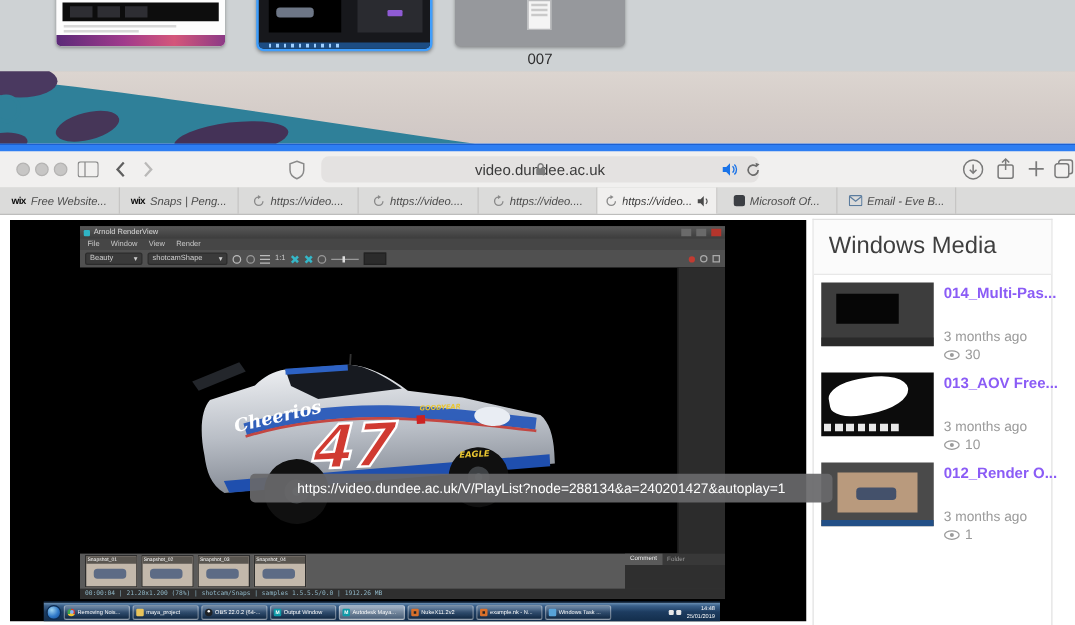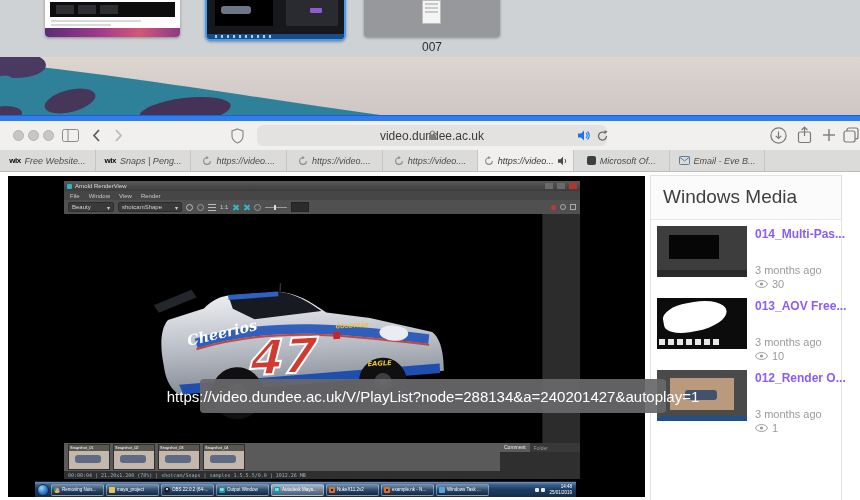--- a/index.html
+++ b/index.html
@@ -99,22 +99,22 @@
   .i-obs{border-radius:50%;background:#1e2226;position:relative;}
   .i-obs:after{content:"";position:absolute;left:2px;top:1px;width:2px;height:2px;border-radius:50%;background:#fff;}
   .i-maya{background:#0e9aa7;color:#fff;font-size:4px;font-weight:bold;display:flex;align-items:center;justify-content:center;}
   .i-nuke{background:#d86f2a;position:relative;}
   .i-nuke:after{content:"";position:absolute;left:2px;top:2px;width:2px;height:2px;background:#222;}
   .i-mon{background:#58a3d8;}
   .tray{margin-left:auto;display:flex;align-items:center;gap:2px;}
   .tg{width:4px;height:4px;background:#e8e8e8;border-radius:1px;}
   .clock{display:flex;flex-direction:column;align-items:flex-end;justify-content:center;font-size:4.5px;color:#fff;line-height:5.5px;margin:0 2px;}
   
-  .pill{position:absolute;left:200px;top:379px;width:466px;height:34px;background:rgba(104,104,106,.93);border-radius:4px;
-     display:flex;align-items:center;justify-content:center;color:#fff;font-size:15px;z-index:30;white-space:nowrap;}
+  .pill{position:absolute;left:200px;top:379px;width:466px;height:23px;background:rgba(104,104,106,.93);border-radius:4px;
+     display:flex;align-items:center;justify-content:center;color:#fff;font-size:11px;z-index:30;white-space:nowrap;}
   
   .sb{position:absolute;left:650px;top:175px;width:192px;height:325px;background:#fff;border:1px solid #e2e2e2;border-bottom:none;box-sizing:border-box;}
   .sb-head{padding:10px 12px 11px;font-size:19px;color:#3f3f3f;background:#fbfbfb;border-bottom:1px solid #e8e8e8;}
   .item{display:flex;gap:8px;padding:6px 0 2px 6px;}
   .ithumb{width:90px;height:51px;flex:none;position:relative;overflow:hidden;background:#3f3f3f;}
   .ith1{background:#3d3d3d;}
   .ith1 .blk{position:absolute;left:12px;top:9px;width:50px;height:24px;background:#060606;}
   .ith1 .band{position:absolute;left:0;bottom:0;width:100%;height:7px;background:#2a2a2a;}
   .ith2{background:#0c0c0c;}
   .ith2 .blob{position:absolute;left:6px;top:4px;width:64px;height:29px;background:#fff;border-radius:46% 54% 58% 42%;transform:rotate(-10deg);}

